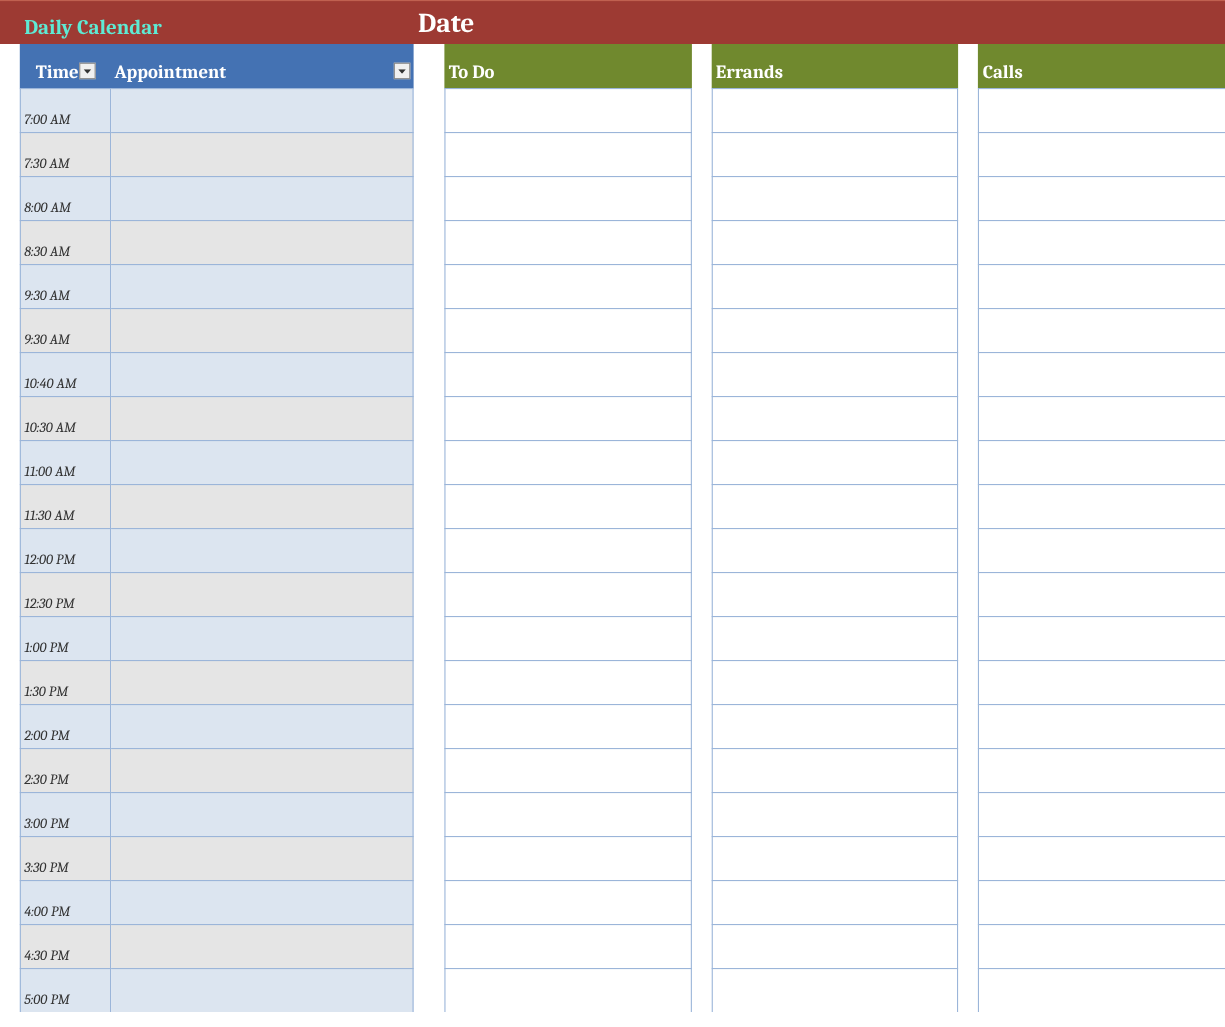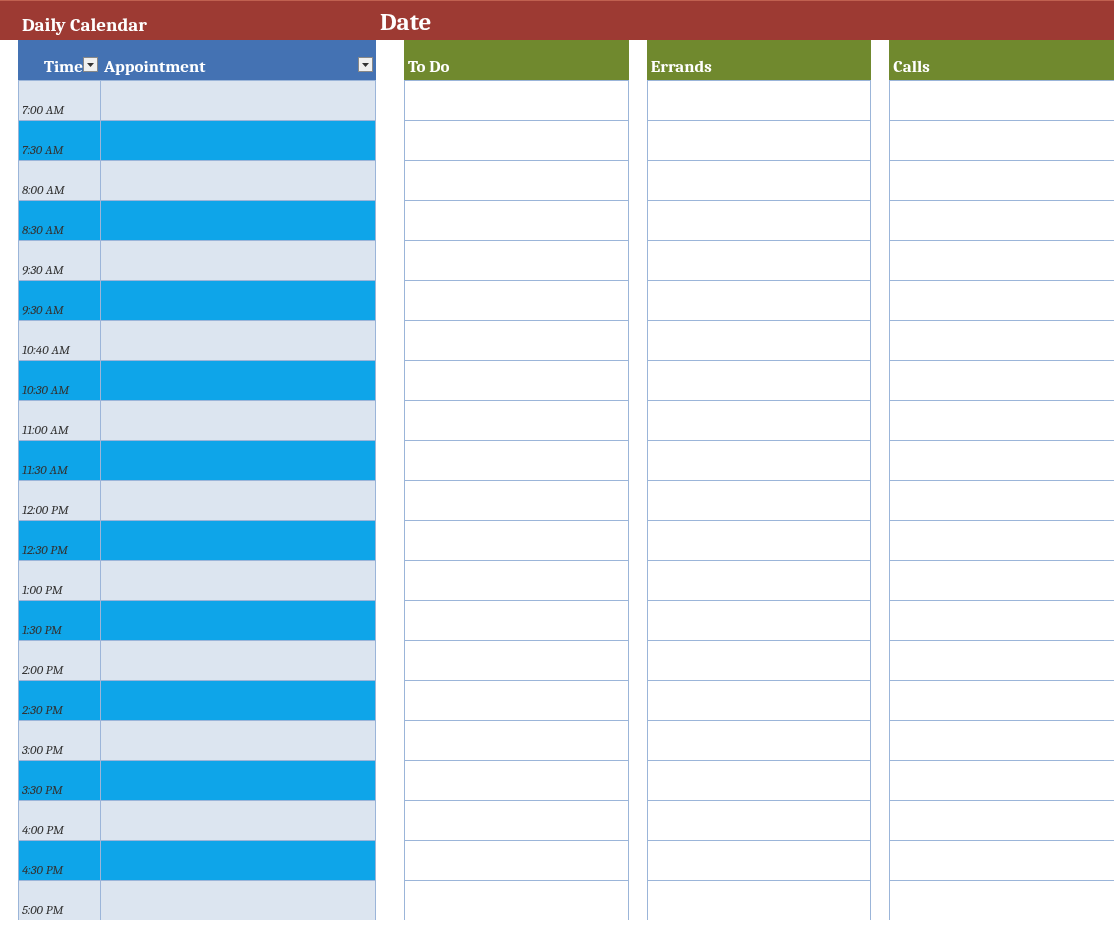--- a/index.html
+++ b/index.html
@@ -12,21 +12,21 @@
       background: #9d3a33;
       height: 40px;
       display: flex;
       align-items: flex-end;
       border-top: 1px solid #c06050;
     }
     .title-left {
       width: 358px;
       padding-left: 22px;
       padding-bottom: 4px;
-      color: #ffffff;
+      color: #5eead4;
       font-size: 19px;
       font-weight: bold;
     }
     .title-right {
       padding-left: 22px;
       padding-bottom: 4px;
       color: #fff;
       font-size: 25px;
       font-weight: bold;
     }
@@ -45,21 +45,21 @@
       align-items: flex-end;
     }
     .time-header {
       width: 83px;
       padding: 0 3px 4px 3px;
       color: #fff;
       font-size: 17px;
       font-weight: bold;
       display: flex;
       align-items: flex-end;
-      justify-content: flex-end;
+      justify-content: center;
       height: 100%;
     }
     .appt-header {
       flex: 1;
       padding: 0 3px 4px 3px;
       color: #fff;
       font-size: 17px;
       font-weight: bold;
       display: flex;
       align-items: flex-end;
@@ -97,21 +97,21 @@
       font-style: italic;
     }
     .appt-cell {
       flex: 1;
       border-top: 1px solid #9bb5d9;
       border-right: 1px solid #9bb5d9;
       background: #dce5f0;
     }
     .slot-row.odd .time-cell,
     .slot-row.odd .appt-cell {
-      background: #0ea5e9;
+      background: #e5e5e5;
     }
     .right-panel {
       flex: 1;
       display: flex;
       gap: 18px;
       margin-left: 28px;
     }
     .column {
       flex: 1;
       display: flex;

